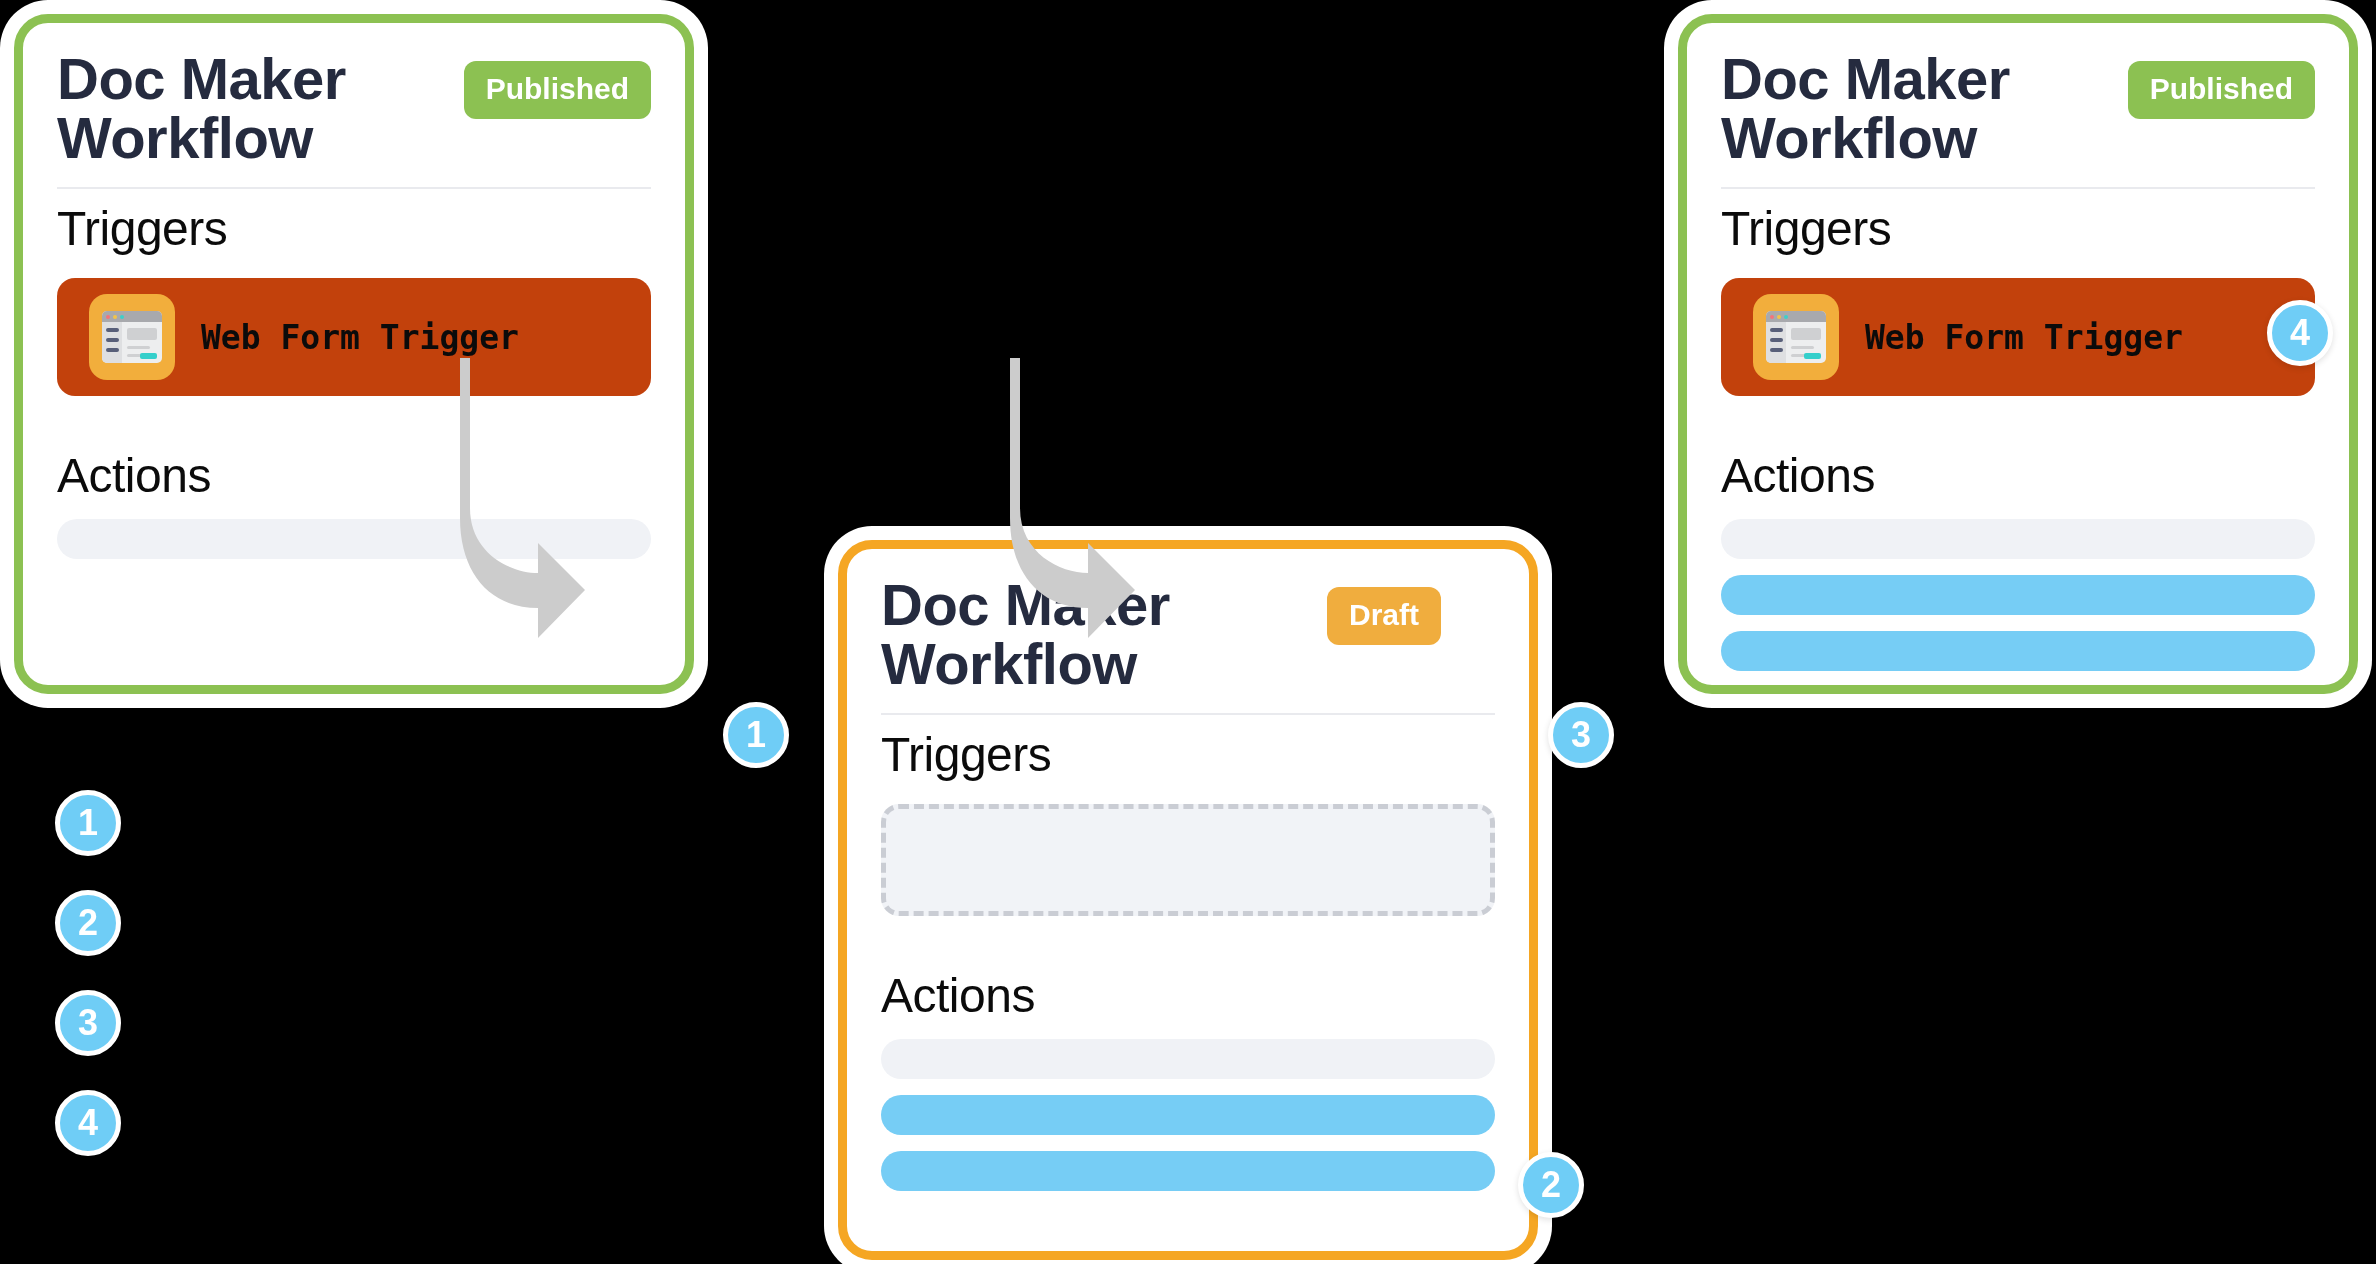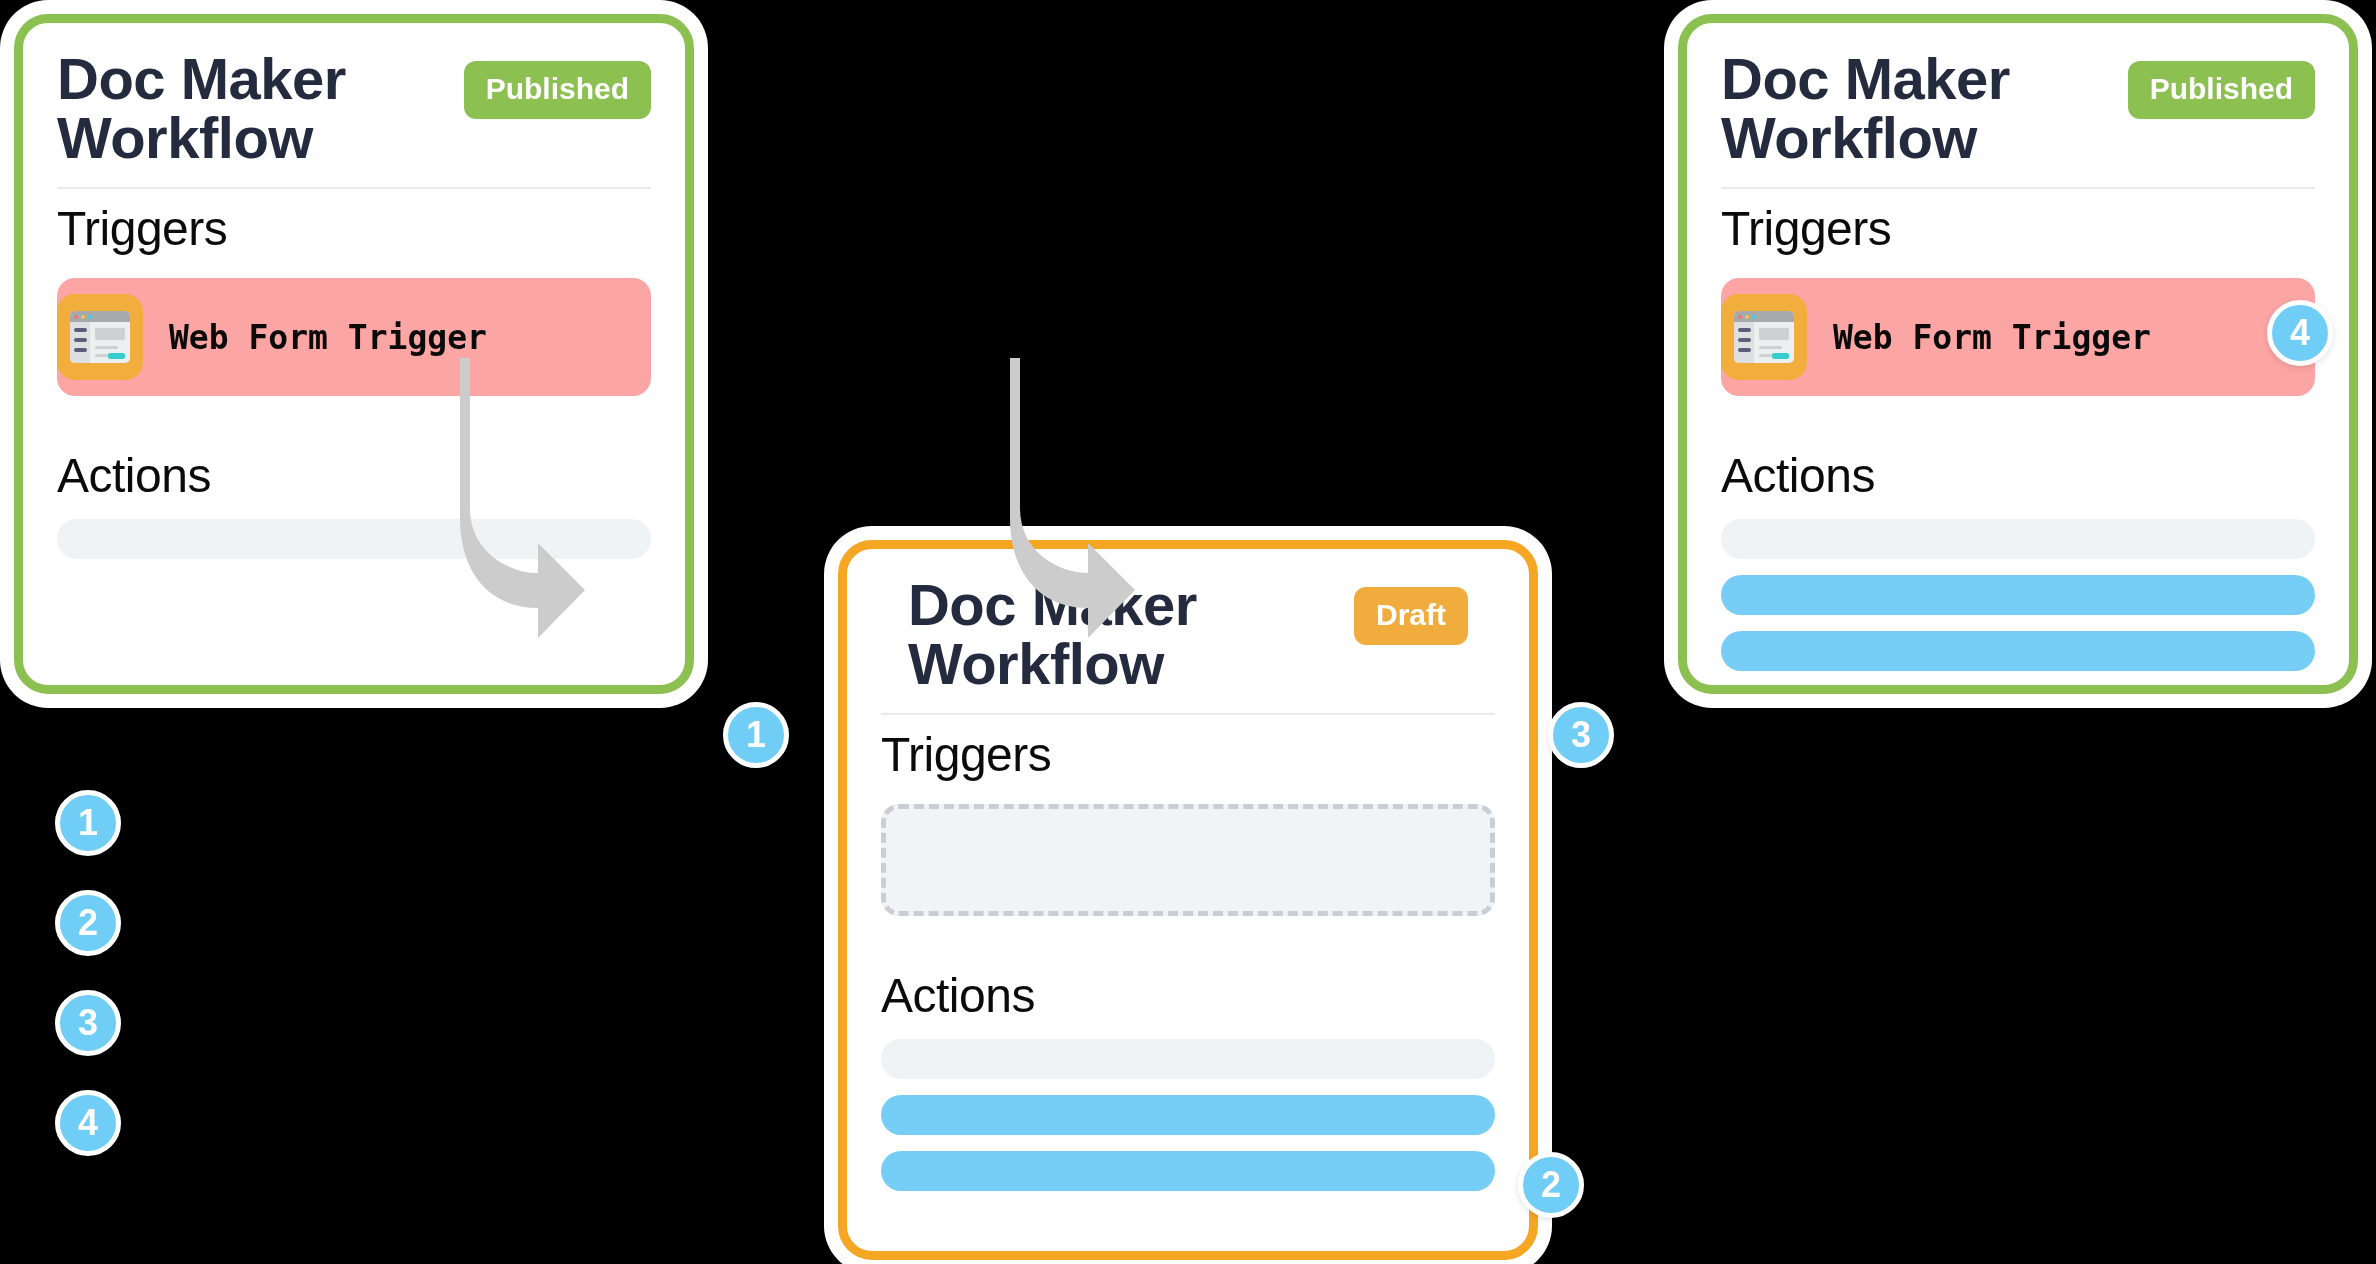--- a/index.html
+++ b/index.html
@@ -19,21 +19,21 @@
     box-shadow: 0 0 0 14px #ffffff, 0 10px 30px rgba(0,0,0,0.18);
     padding: 26px 34px 30px 34px;
     overflow: hidden;
   }
   .card.published { border: 9px solid #8CC152; }
   .card.draft     { border: 9px solid #F5A623; }
 
   .card-head {
     display: flex;
     align-items: flex-start;
-    justify-content: center;
+    justify-content: flex-start;
     gap: 16px;
   }
   .card-title {
     font-size: 58px;
     font-weight: 700;
     line-height: 1.02;
     color: #252B3F;
     letter-spacing: -0.5px;
     max-width: 430px;
   }
@@ -59,25 +59,25 @@
     font-size: 48px;
     font-weight: 400;
     color: #0B0B0B;
     line-height: 1.1;
     letter-spacing: -0.5px;
   }
   .section-title.actions { margin-top: 54px; }
 
   .trigger-row {
     margin-top: 22px;
-    background: #fca5a5;
+    background: #c2410c;
     border-radius: 18px;
     display: flex;
     align-items: center;
-    padding: 16px 0;
+    padding: 16px 32px;
     gap: 26px;
     position: relative;
   }
   .trigger-row.dashed {
     background: #F1F3F7;
     border: 5px dashed #CACDD4;
     height: 112px;
     padding: 0;
   }
   .trigger-label {

